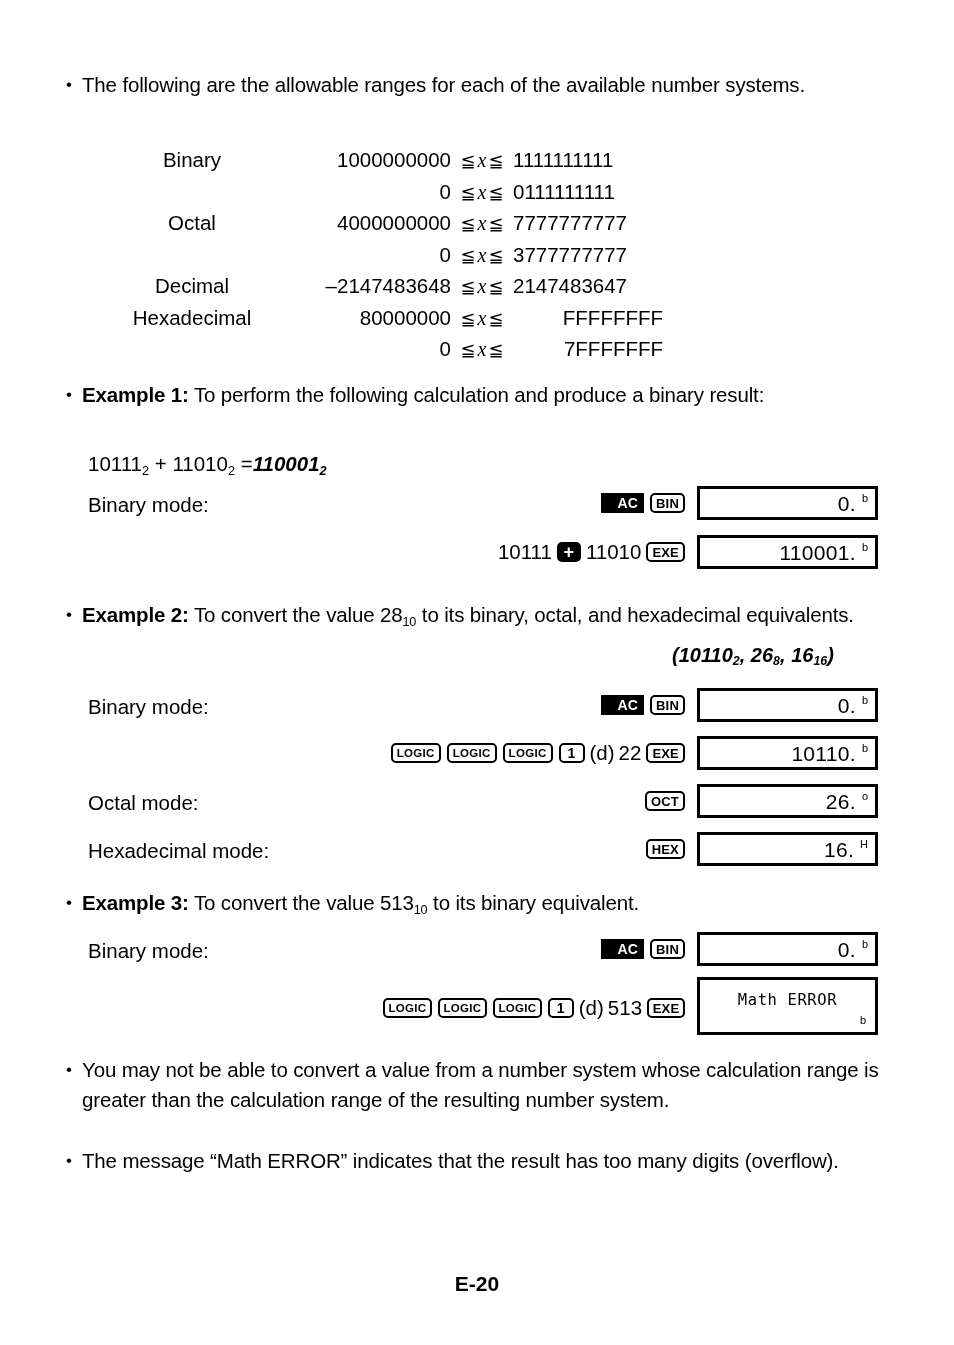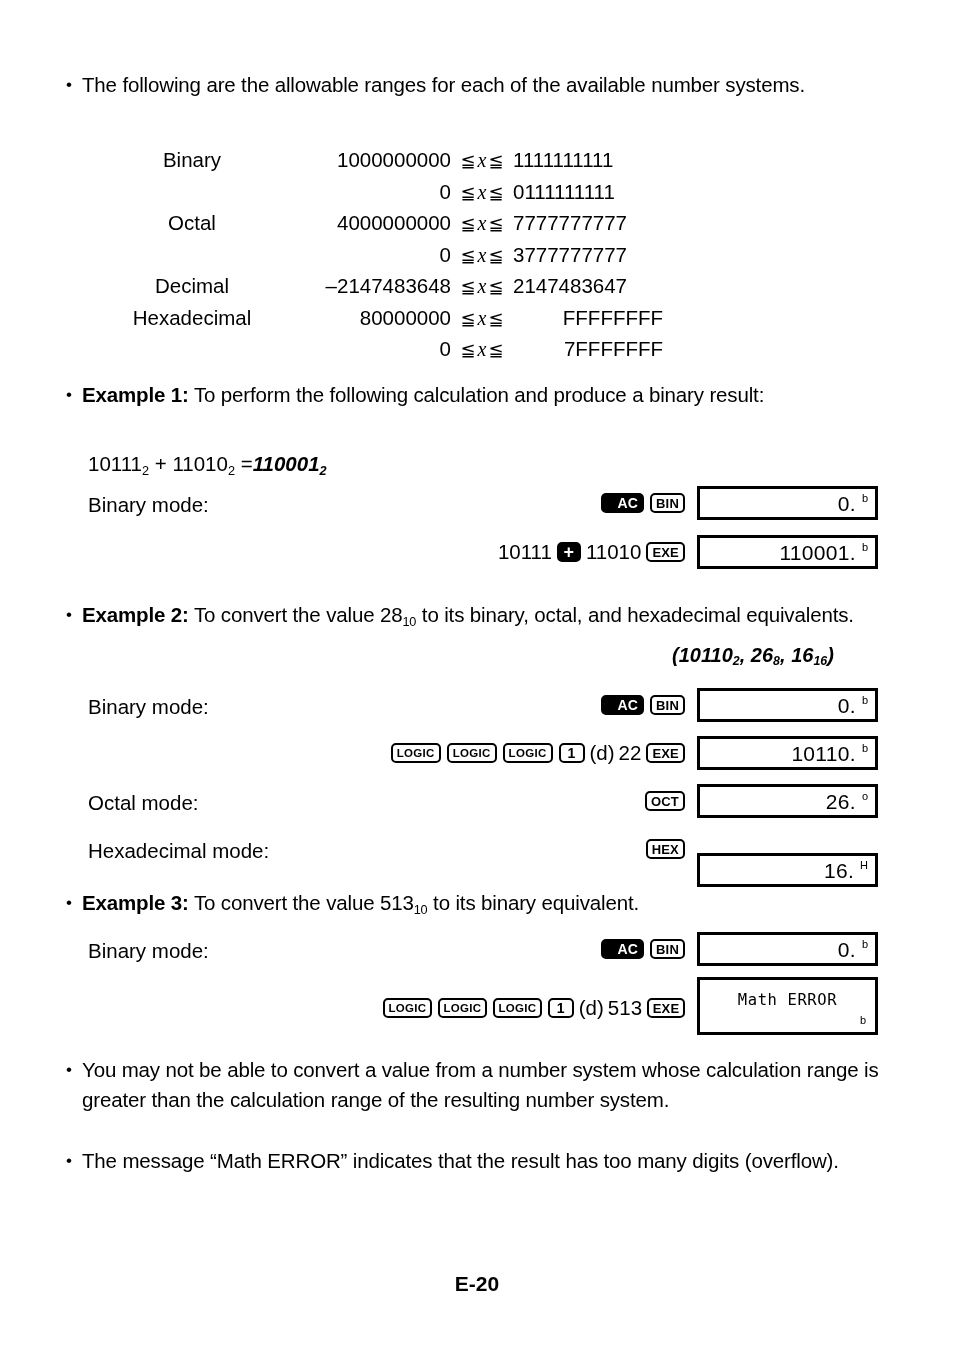--- a/index.html
+++ b/index.html
@@ -144,21 +144,21 @@
   .key.k-oct { font-size: 13px; min-width: 32px; }
   .key.k-hex { font-size: 13px; min-width: 32px; }
   .key.k-logic { font-size: 11.5px; min-width: 42px; letter-spacing: 0.3px; }
   .key.k-num { font-size: 14px; min-width: 26px; }
   .key.k-ac {
     background: #000;
     color: #fff;
     border-color: #000;
     font-size: 14px;
     min-width: 30px;
-    border-radius: 5px;
+    border-radius: 0;
     padding-left: 14px;
   }
   .key.k-plus {
     background: #000;
     color: #fff;
     border-color: #000;
     font-size: 18px;
     min-width: 24px;
     line-height: 1;
     border-radius: 5px;
@@ -356,21 +356,21 @@
         <span class="key k-oct">OCT</span>
       </div>
       <div class="disp" style="left: 697px; top: 784px; padding-left: 12px;">
         <span class="disp-val">26.</span>
         <span class="disp-tag">o</span>
       </div>
       <div class="mode-label" style="left: 88px; top: 837px;">Hexadecimal mode:</div>
       <div class="keyrow" style="left: 380px; top: 835px; width: 308px;">
         <span class="key k-hex">HEX</span>
       </div>
-      <div class="disp" style="left: 697px; top: 832px; margin-top: 21px;">
+      <div class="disp" style="left: 697px; top: 832px;">
         <span class="disp-val">16.</span>
         <span class="disp-tag">H</span>
       </div>
     </div>
 
   <div class="bullet-row" style="left:66px; top:888px; width:820px;">
     <div class="bullet-dot">•</div>
     <div class="bullet-body">
       <span class="b-strong">Example 3:</span><span> To convert the value 513</span><span class="sub">10</span><span> to its binary equivalent.</span>
     </div>

